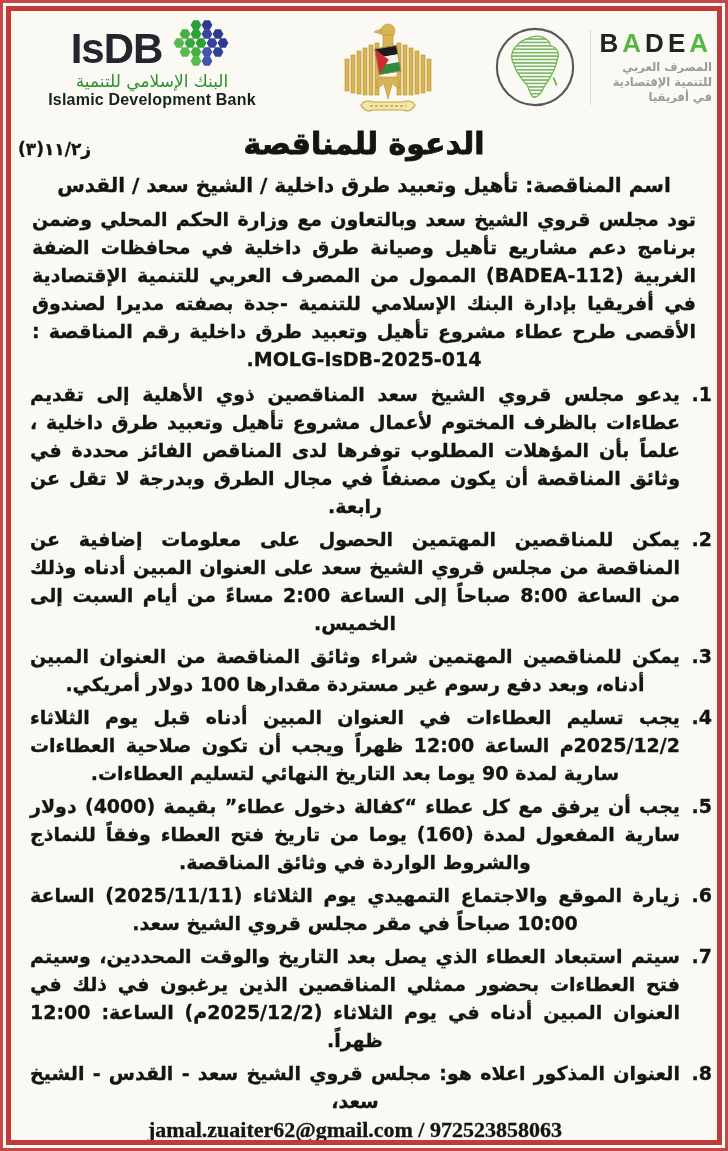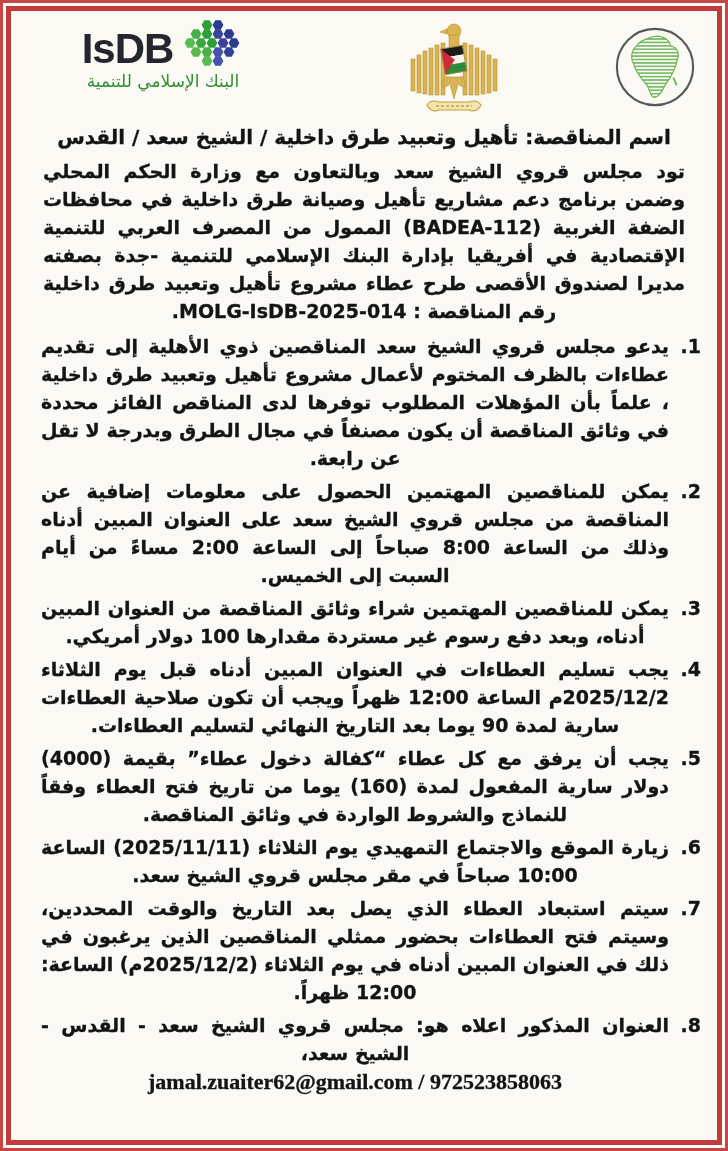--- a/index.html
+++ b/index.html
@@ -3,21 +3,21 @@
 <meta charset="utf-8">
 <style>
   html,body{margin:0;padding:0;background:#e9e9e5;}
   body{width:728px;height:1151px;overflow:hidden;}
   .page{
     width:728px;height:1151px;box-sizing:border-box;
     border:3px solid #c64545;padding:3px;background:#fbfaf6;
   }
   .frame{
     width:100%;height:100%;box-sizing:border-box;
-    border:5px solid #c23b3b;padding:6px 16px 8px;
+    border:5px solid #c23b3b;padding:6px 5px 8px;
     direction:rtl;
     font-family:"DejaVu Sans",sans-serif;font-weight:700;color:#141414;
     background:#faf9f4;overflow:hidden;
     -webkit-text-stroke:0.3px #141414;
   }
   
   .header{display:flex;direction:ltr;justify-content:space-between;align-items:flex-start;height:106px;}
   .isdb{display:flex;flex-direction:column;align-items:center;width:272px;-webkit-text-stroke:0;}
   .isdb-top{display:flex;align-items:flex-end;gap:7px;}
   .isdb-word{font-family:"Liberation Sans",sans-serif;font-weight:bold;font-size:42px;line-height:40px;letter-spacing:-1px;color:#23262e;}
@@ -68,20 +68,21 @@
             <polygon points="47.6,26 50.3,21.3 55.7,21.3 58.4,26 55.7,30.7 50.3,30.7" fill="#2b3a8f"></polygon>
             <polygon points="9.6,35 12.3,30.3 17.7,30.3 20.4,35 17.7,39.7 12.3,39.7" fill="#57bb4e"></polygon>
             <polygon points="20.6,35 23.3,30.3 28.7,30.3 31.4,35 28.7,39.7 23.3,39.7" fill="#45b043"></polygon>
             <polygon points="31.6,35 34.3,30.3 39.7,30.3 42.4,35 39.7,39.7 34.3,39.7" fill="#4553ad"></polygon>
             <polygon points="42.6,35 45.3,30.3 50.7,30.3 53.4,35 50.7,39.7 45.3,39.7" fill="#303f97"></polygon>
             <polygon points="20.6,44 23.3,39.3 28.7,39.3 31.4,44 28.7,48.7 23.3,48.7" fill="#57bb4e"></polygon>
             <polygon points="31.6,44 34.3,39.3 39.7,39.3 42.4,44 39.7,48.7 34.3,48.7" fill="#4553ad"></polygon>
           </svg>
         </div>
         <div class="isdb-ar">البنك الإسلامي للتنمية</div>
+        <div class="isdb-en">Islamic Development Bank</div>
       </div>
 
       <svg class="emblem" width="114" height="100" viewBox="0 0 110 100">
         <g fill="#d9b452" stroke="#b9922e" stroke-width="0.6">
           <rect x="12" y="40" width="4" height="32"></rect>
           <rect x="18" y="36" width="4" height="38"></rect>
           <rect x="24" y="32" width="4" height="43"></rect>
           <rect x="30" y="29" width="4" height="47"></rect>
           <rect x="36" y="26" width="4" height="50"></rect>
           <rect x="42" y="24" width="4" height="52"></rect>
@@ -114,23 +115,37 @@
           <defs>
             <pattern id="bhatch" width="4" height="2.6" patternUnits="userSpaceOnUse">
               <rect width="4" height="2.6" fill="#fdfdfb"></rect>
               <line x1="0" y1="1.3" x2="4" y2="1.3" stroke="#57a83c" stroke-width="1"></line>
             </pattern>
           </defs>
           <circle cx="35" cy="33" r="29" fill="none" stroke="#585858" stroke-width="1.6"></circle>
           <path d="M33,10 C40,8 46,12 47,17 C52,18 54,23 52,27 C51,34 47,41 42,48 C40,53 36,57 34,56 C31,55 31,50 29,47 C25,42 20,37 19,31 C16,27 17,20 21,17 C24,12 29,12 33,10 Z" fill="url(#bhatch)" stroke="#6cb54a" stroke-width="0.9"></path>
           <path d="M49,41 l2.5,6" stroke="#6cb54a" stroke-width="1.4" fill="none"></path>
         </svg>
+        <div class="badea-col">
+          <div class="badea-word">
+            <span class="d">B</span><span class="g">A</span><span class="d">D</span><span class="d">E</span><span class="g">A</span>
+          </div>
+          <div class="badea-ar">
+            <div>المصرف العربي</div>
+            <div>للتنمية الإقتصادية</div>
+            <div>في أفريقيا</div>
+          </div>
+        </div>
       </div>
     </div>
 
+    <div class="title-row">
+      <span class="ref">ز١١/٢(٣)</span>
+      <h1>الدعوة للمناقصة</h1>
+    </div>
 
     <div class="center-line">اسم المناقصة: تأهيل وتعبيد طرق داخلية / الشيخ سعد / القدس</div>
 
     <p class="intro">تود مجلس قروي الشيخ سعد وبالتعاون مع وزارة الحكم المحلي وضمن برنامج دعم مشاريع تأهيل وصيانة طرق داخلية في محافظات الضفة الغربية (BADEA-112) الممول من المصرف العربي للتنمية الإقتصادية في أفريقيا بإدارة البنك الإسلامي للتنمية -جدة بصفته مديرا لصندوق الأقصى طرح عطاء مشروع تأهيل وتعبيد طرق داخلية رقم المناقصة : MOLG-IsDB-2025-014.</p>
 
     <div class="list">
       <div class="item">
         <span class="num">1.</span>
         <div class="txt">يدعو مجلس قروي الشيخ سعد المناقصين ذوي الأهلية إلى تقديم عطاءات بالظرف المختوم لأعمال مشروع تأهيل وتعبيد طرق داخلية ، علماً بأن المؤهلات المطلوب توفرها لدى المناقص الفائز محددة في وثائق المناقصة أن يكون مصنفاً في مجال الطرق وبدرجة لا تقل عن رابعة.</div>
       </div>

